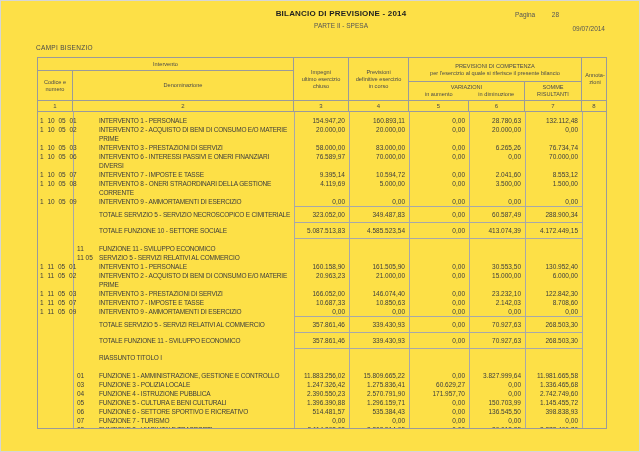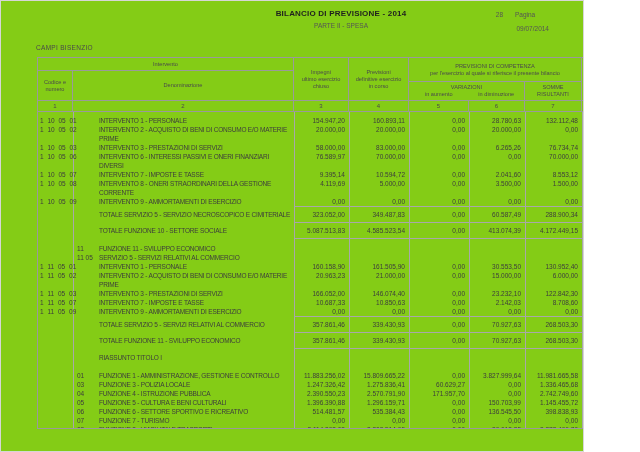--- a/index.html
+++ b/index.html
@@ -1,18 +1,18 @@
 <!DOCTYPE html>
 <html><head>
 <meta charset="utf-8">
 <style>
   * { box-sizing: border-box; margin: 0; padding: 0; }
   html,body { width: 640px; height: 452px; }
   body { font-family: "Liberation Sans", sans-serif; background:#fff; color:#3d3d3d; }
-  .page { position:relative; width:584px; height:452px; background:#84cc16; border:1px solid #d6d6d6; overflow:hidden; }
+  .page { position:relative; width:640px; height:452px; background:#fde047; border:1px solid #d6d6d6; overflow:hidden; }
 
   
   .doc-title { position:absolute; top:8px; left:340px; transform:translateX(-50%); font-size:8px; font-weight:bold; color:#1f1f1f; white-space:nowrap; letter-spacing:.2px; }
   .doc-subtitle { position:absolute; top:21px; left:340px; transform:translateX(-50%); font-size:6.5px; color:#555; white-space:nowrap; }
   .pagina-label { position:absolute; top:10px; left:514px; font-size:6.5px; color:#555; }
   .pagina-num { position:absolute; top:10px; right:80px; font-size:6.5px; color:#555; }
   .doc-date { position:absolute; top:24px; right:34px; font-size:6.5px; color:#555; }
   .entity { position:absolute; top:43px; left:35px; font-size:6.5px; color:#4a4a4a; letter-spacing:.3px; }
 
   

